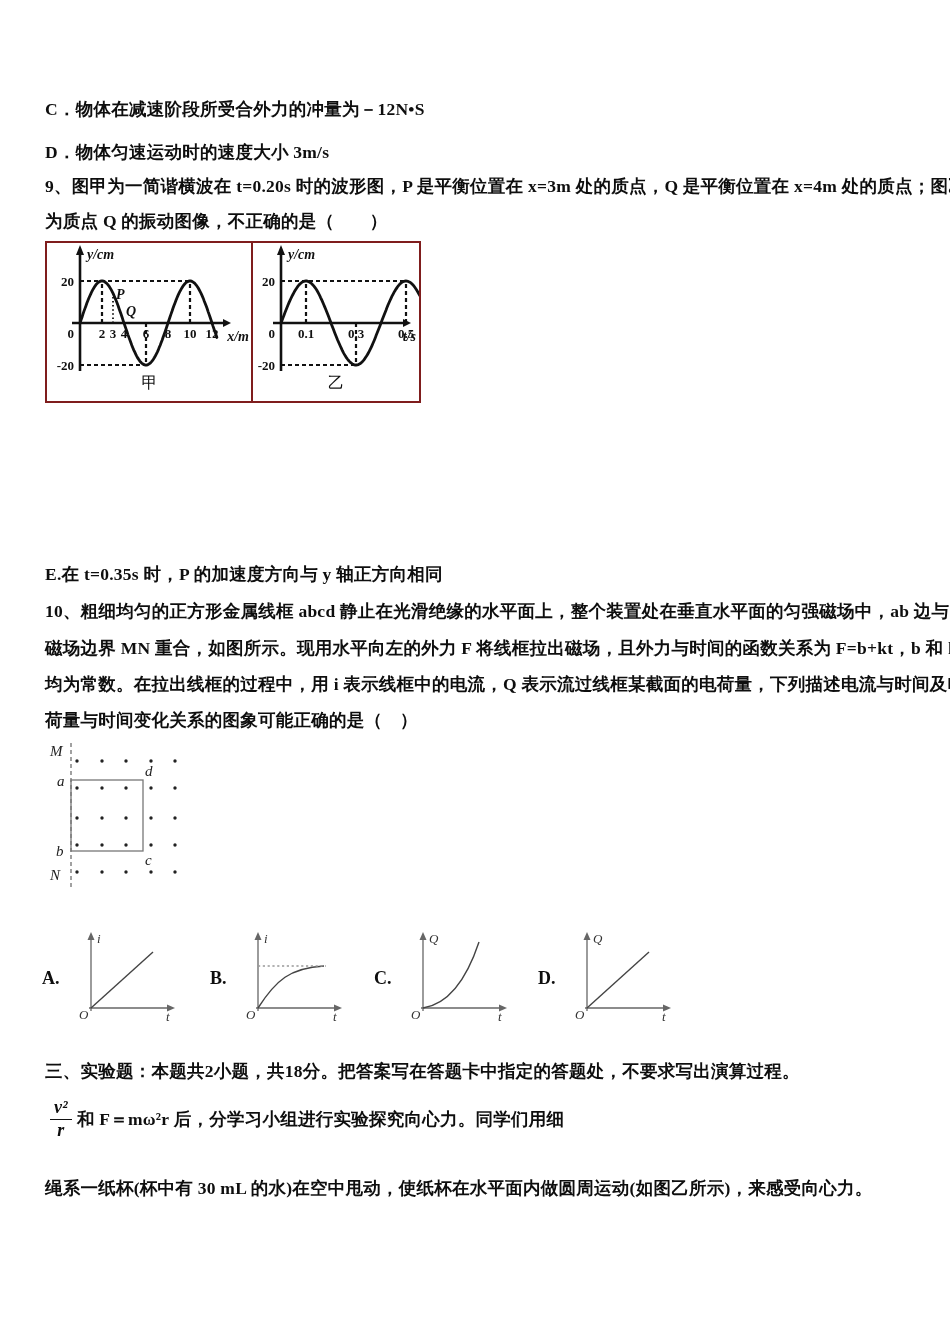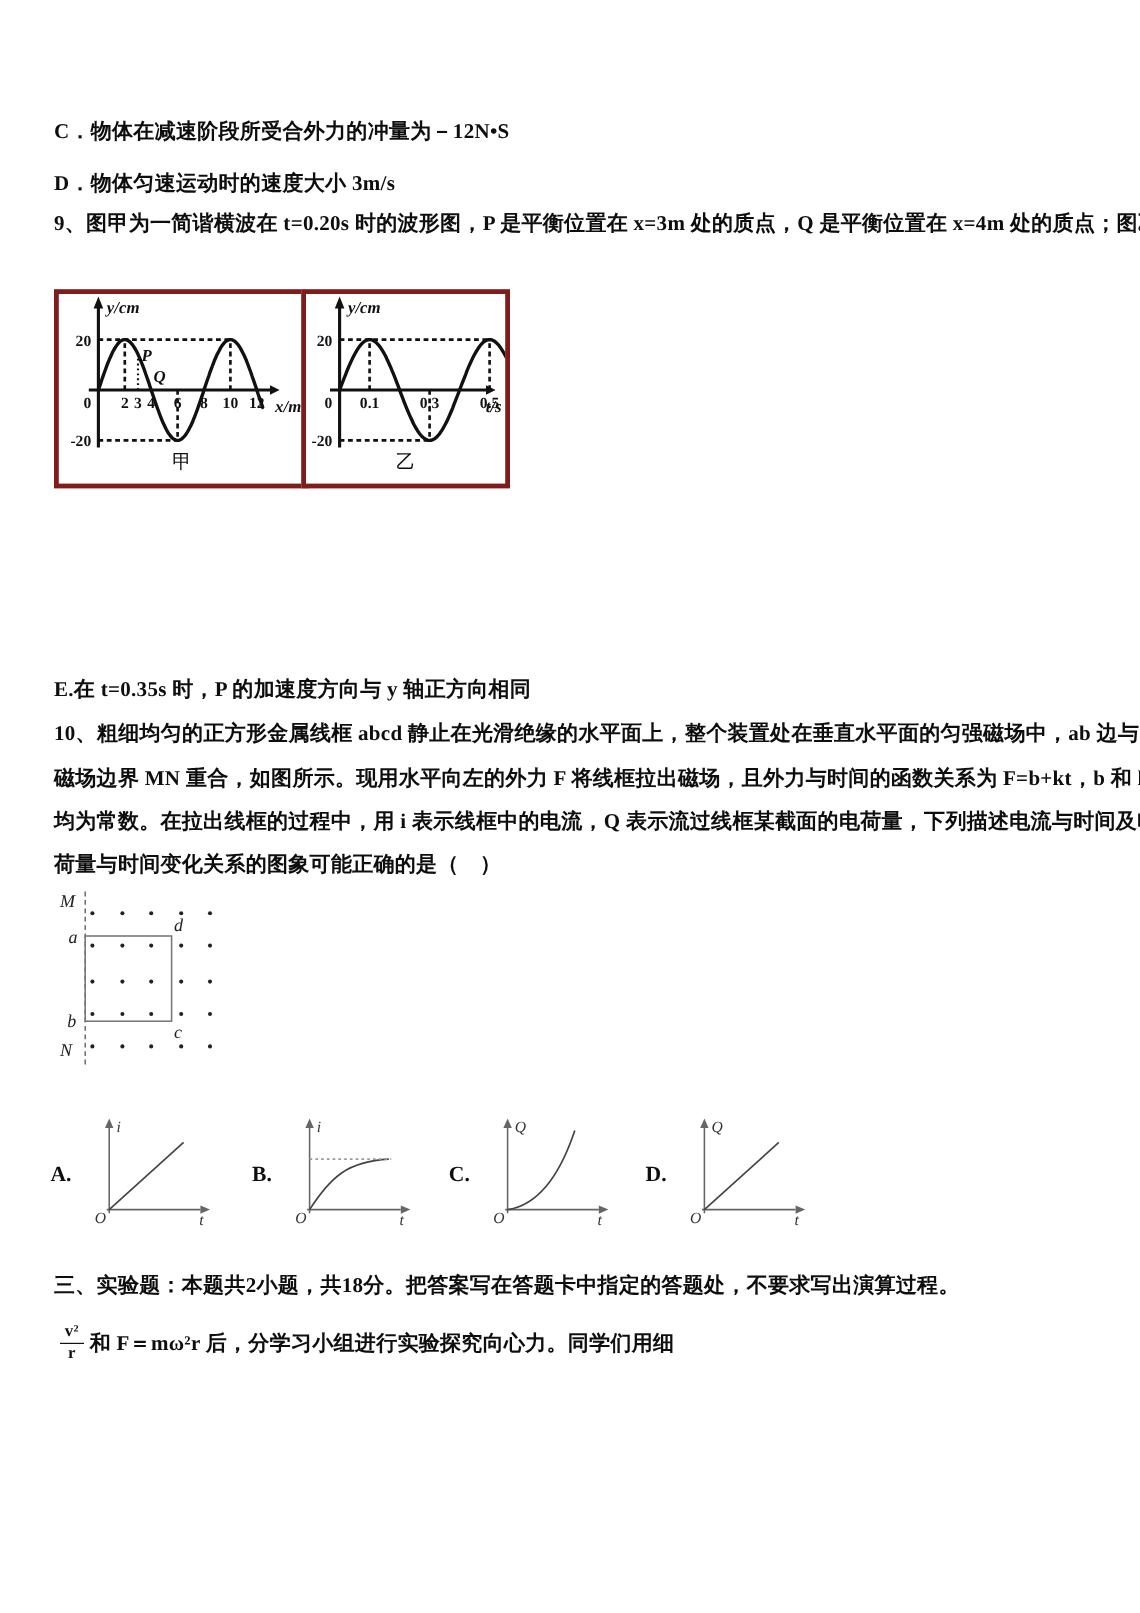--- a/index.html
+++ b/index.html
@@ -1,19 +1,19 @@
 <!DOCTYPE html>
 <html><head>
 <meta charset="utf-8">
 <style>
   html,body{margin:0;padding:0;background:#ffffff;}
   body{width:950px;height:1344px;font-family:"Liberation Serif","DejaVu Serif",serif;color:#0e0e0e;}
   .page{position:relative;width:950px;height:1344px;overflow:hidden;background:#fff;}
   .tline{position:absolute;left:45px;font-size:17.5px;font-weight:700;white-space:nowrap;letter-spacing:.25px;}
-  .panel{position:absolute;border:4px solid #7f1d1d;background:#fff;}
+  .panel{position:absolute;border:2px solid #7f1d1d;background:#fff;}
   .figcap{text-align:center;font-size:16px;font-weight:400;margin-top:-3px;letter-spacing:0;}
   svg{display:block;}
   
   .ax{stroke:#111;stroke-width:2.6;}
   .axf{fill:#111;}
   .wave{fill:none;stroke:#111;stroke-width:2.8;stroke-linecap:round;}
   .dash{stroke:#111;stroke-width:2.2;stroke-dasharray:4 3;}
   .dotg{stroke:#111;stroke-width:1.8;stroke-dasharray:1.5 2.6;}
   .num{font:700 13px "Liberation Serif","DejaVu Serif",serif;fill:#111;}
   .albl{font:italic 700 14px "Liberation Serif","DejaVu Serif",serif;fill:#111;}
@@ -26,33 +26,34 @@
   
   .ograph{position:absolute;top:928px;display:flex;align-items:center;gap:7px;height:100px;}
   .glabel{font-size:18px;font-weight:700;}
   .gax{stroke:#666;stroke-width:1.3;}
   .gaxf{fill:#666;}
   .curve{fill:none;stroke:#444;stroke-width:1.4;}
   .gdotted{stroke:#999;stroke-width:1.4;stroke-dasharray:2.2 2.6;fill:none;}
   .glab{font:italic 13px "Liberation Serif","DejaVu Serif",serif;fill:#333;}
   
   .q11row{display:flex;align-items:center;height:46px;}
-  .frac{display:inline-flex;flex-direction:column;align-items:center;margin:0 5px;font-size:14px;font-weight:700;line-height:1.1;}
+  .frac{display:inline-flex;flex-direction:column;align-items:center;margin:0 5px;font-style:italic;font-size:18px;font-weight:700;line-height:1.1;}
   .fnum{border-bottom:1.5px solid #111;padding:0 4px 1px;}
   .fden{padding-top:1px;}
 </style>
 </head>
 <body>
 
 <div class="page">
 
   <div class="tline" style="top:97px">C．物体在减速阶段所受合外力的冲量为－12N•S</div>
   <div class="tline" style="top:140px">D．物体匀速运动时的速度大小 3m/s</div>
 
   <div class="tline" style="top:174px">9、图甲为一简谐横波在 t=0.20s 时的波形图，P 是平衡位置在 x=3m 处的质点，Q 是平衡位置在 x=4m 处的质点；图乙</div>
+  <div class="tline" style="top:209px">为质点 Q 的振动图像，不正确的是（　　）</div>
 
   <div class="panel" style="left:45px;top:241px;width:205px;height:158px">
     <svg id="wave-jia" width="205" height="133">
         <line x1="33" y1="128" x2="33" y2="10" class="ax"></line>
         <polygon points="29,12 37,12 33,2" class="axf"></polygon>
         <line x1="25" y1="80" x2="176" y2="80" class="ax"></line>
         <polygon points="176,76 176,84 184,80" class="axf"></polygon>
         <text x="40" y="16" class="albl">y/cm</text>
         <text x="202" y="98" class="albl" text-anchor="end">x/m</text>
         <text x="27" y="95" class="num" text-anchor="end">0</text>
@@ -203,14 +204,15 @@
 
   <div class="tline" style="top:1059px">三、实验题：本题共2小题，共18分。把答案写在答题卡中指定的答题处，不要求写出演算过程。</div>
 
   <div class="tline q11row" style="top:1096px">
     <span class="frac">
       <span class="fnum">v²</span>
       <span class="fden">r</span>
     </span>
     <span>和 F＝mω²r 后，分学习小组进行实验探究向心力。同学们用细</span>
   </div>
+  <div class="tline" style="top:1176px">绳系一纸杯(杯中有 30 mL 的水)在空中甩动，使纸杯在水平面内做圆周运动(如图乙所示)，来感受向心力。</div>
 
 </div>
 
 </body></html>

